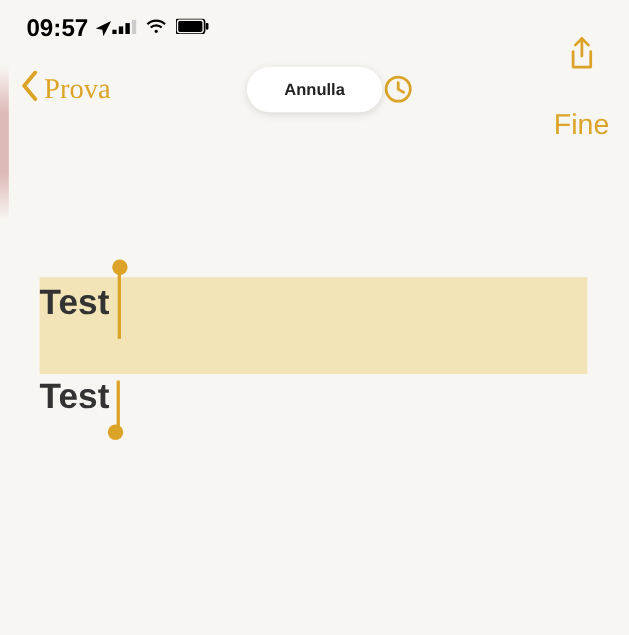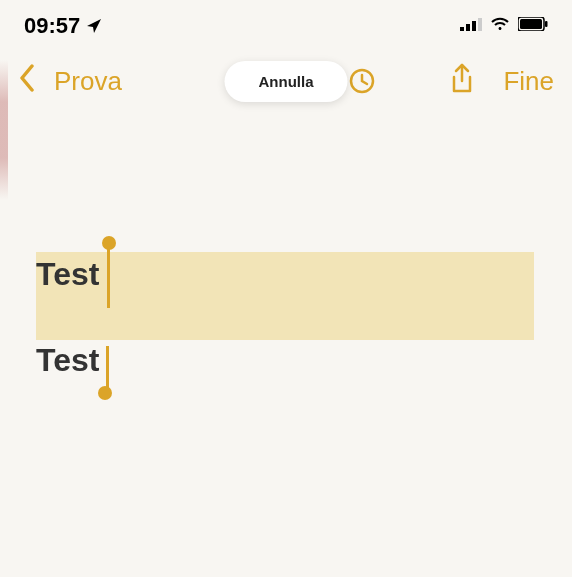--- a/index.html
+++ b/index.html
@@ -19,21 +19,20 @@
       position: absolute;
       left: 0;
       top: 60px;
       width: 8px;
       height: 140px;
       background: linear-gradient(to bottom, transparent, #a03030 30%, #a03030 70%, transparent);
       opacity: 0.3;
     }
     .status-bar {
       display: flex;
-      justify-content: space-between;
       align-items: center;
       padding: 12px 24px 8px 24px;
       height: 48px;
     }
     .status-left {
       display: flex;
       align-items: center;
       gap: 6px;
     }
     .time {
@@ -57,23 +56,24 @@
       display: flex;
       align-items: center;
       justify-content: space-between;
       padding: 14px 18px;
       height: 66px;
       position: relative;
     }
     .back-button {
       display: flex;
       align-items: center;
-      gap: 18px;
+      gap: 4px;
       color: #dba428;
       font-size: 26px;
+      font-family: Liberation Serif, serif;
     }
     .back-chevron {
       width: 18px;
       height: 28px;
     }
     .cancel-pill {
       position: absolute;
       left: 50%;
       transform: translateX(-50%);
       background: #fff;
@@ -89,20 +89,21 @@
       left: 50%;
       transform: translateX(62px);
       color: #dba428;
       width: 28px;
       height: 28px;
     }
     .toolbar-right {
       display: flex;
       align-items: center;
       gap: 28px;
+      flex-direction: column;
     }
     .share-icon {
       width: 26px;
       height: 32px;
       color: #dba428;
     }
     .done-button {
       color: #dba428;
       font-size: 26px;
       font-weight: 500;

